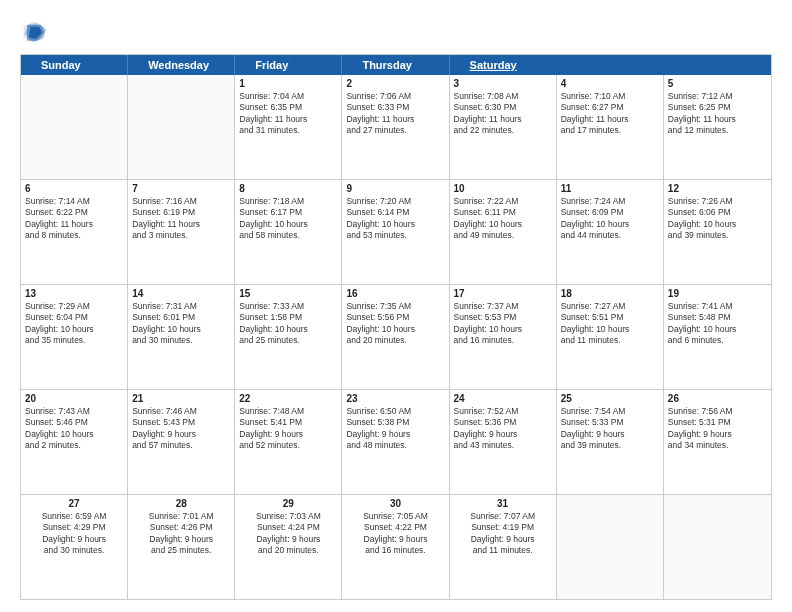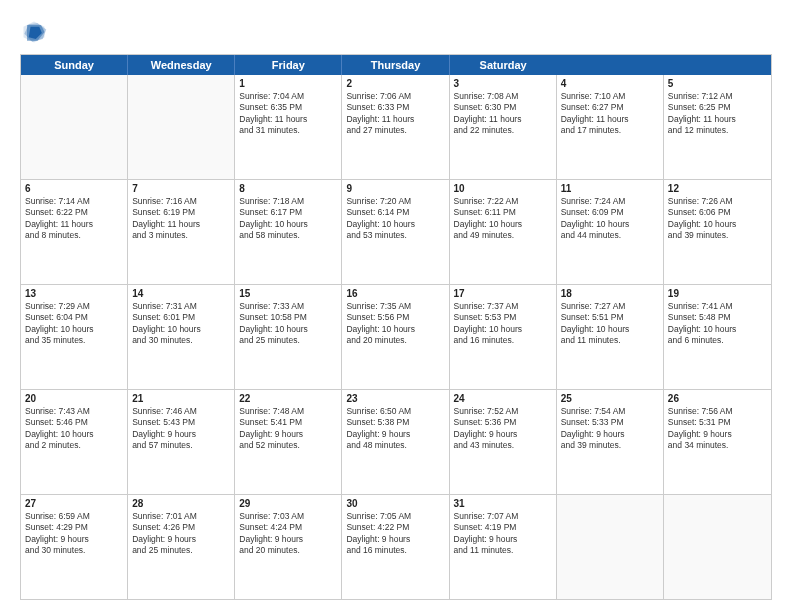--- a/index.html
+++ b/index.html
@@ -69,36 +69,36 @@
     .cal-header {
       display: grid;
       grid-template-columns: repeat(7, 1fr);
       background: #1a5fa8;
     }
     .cal-header-cell {
       color: #fff;
       font-size: 11px;
       font-weight: bold;
       padding: 4px 20px;
-      text-align: center;
+      text-align: left;
       border-right: 1px solid #4a7fc0;
     }
-    .cal-header-cell:last-child { border-right: none; }
+    .cal-header-cell:last-child { border-right: none; text-decoration: underline; }
     .cal-body {
       flex: 1;
       display: flex;
       flex-direction: column;
     }
     .cal-row {
       display: grid;
       grid-template-columns: repeat(7, 1fr);
       flex: 1;
       border-bottom: 1px solid #ccc;
     }
-    .cal-row:last-child { border-bottom: none; }
+    .cal-row:last-child { border-bottom: none; text-align: center; }
     .cal-cell {
       border-right: 1px solid #ccc;
       padding: 3px 4px;
       font-size: 8.5px;
       color: #333;
       vertical-align: top;
       background: #fff;
     }
     .cal-cell:last-child { border-right: none; }
     .cal-cell.empty { background: #f9f9f9; }
@@ -246,21 +246,21 @@
           <div class="cal-cell">
             <div class="day-num">14</div>
             <div class="cell-line">Sunrise: 7:31 AM</div>
             <div class="cell-line">Sunset: 6:01 PM</div>
             <div class="cell-line">Daylight: 10 hours</div>
             <div class="cell-line">and 30 minutes.</div>
           </div>
           <div class="cal-cell">
             <div class="day-num">15</div>
             <div class="cell-line">Sunrise: 7:33 AM</div>
-            <div class="cell-line">Sunset: 10:58 PM</div>
+            <div class="cell-line">Sunset: 1:58 PM</div>
             <div class="cell-line">Daylight: 10 hours</div>
             <div class="cell-line">and 25 minutes.</div>
           </div>
           <div class="cal-cell">
             <div class="day-num">16</div>
             <div class="cell-line">Sunrise: 7:35 AM</div>
             <div class="cell-line">Sunset: 5:56 PM</div>
             <div class="cell-line">Daylight: 10 hours</div>
             <div class="cell-line">and 20 minutes.</div>
           </div>

